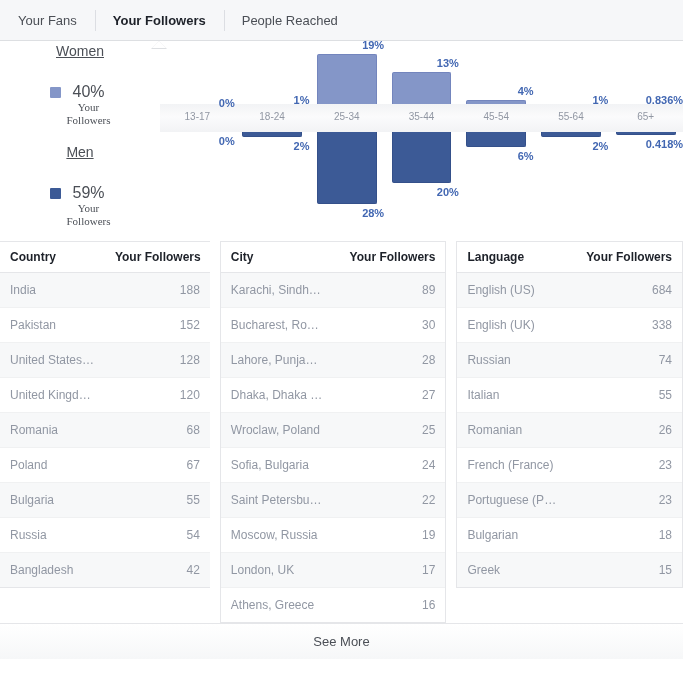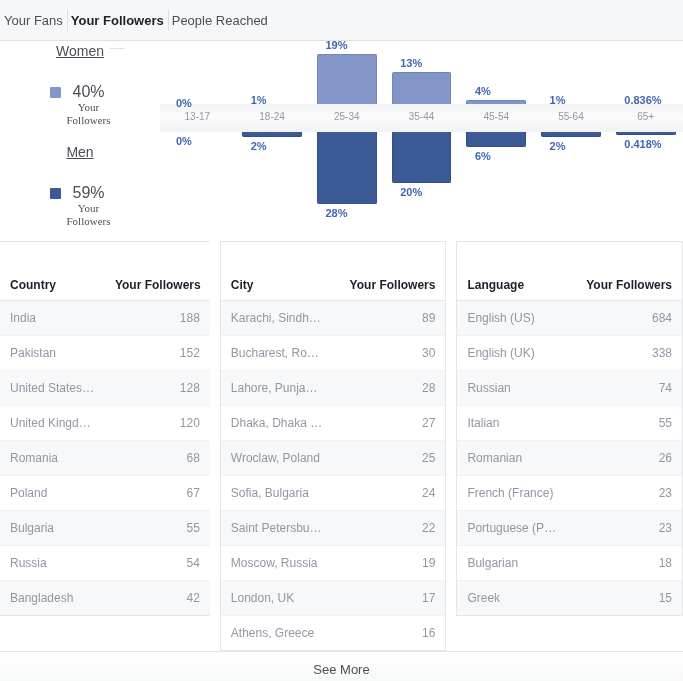--- a/index.html
+++ b/index.html
@@ -25,21 +25,21 @@
     border-bottom: 1px solid #dddfe2;
     display: flex;
     align-items: center;
     padding-left: 0;
   }
   .tab {
     position: relative;
     height: 41px;
     display: flex;
     align-items: center;
-    padding: 0 4px;
+    padding: 0 18px;
     font-size: 13px;
     color: #4b4f56;
     cursor: pointer;
     white-space: nowrap;
   }
   .tab + .tab::before {
     content: "";
     position: absolute;
     left: 0; top: 10px;
     width: 1px; height: 21px;
@@ -161,21 +161,21 @@
   .bar-bot {
     top: 89px;
     background: #3c5a96;
     border: 1px solid #34508a;
     border-top: none;
     border-radius: 0 0 2px 2px;
   }
   .lbl {
     position: absolute;
     left: 16px; right: 0;
-    text-align: left;
+    text-align: right;
     font-size: 11px;
     font-weight: bold;
     color: #4267b2;
     z-index: 4;
   }
   .lbl-top { }
   .lbl-bot { }
   .agelbl {
     position: absolute;
     left: 0; right: 0;
@@ -204,21 +204,20 @@
     border-right: 1px solid #e5e6e9;
   }
   .tablewrap.left { width: 213px; }
   .gap { width: 10px; flex: none; }
   .tablewrap.mid { width: 230px; }
   .tablewrap.right { width: 230px; }
   table {
     width: 100%;
     border-collapse: collapse;
     table-layout: fixed;
-    margin-top: 28px;
   }
   thead th {
     font-size: 12px;
     font-weight: bold;
     color: #1d2129;
     text-align: left;
     padding: 8px 10px;
     border-bottom: 1px solid #e5e6e9;
     background: #fff;
     white-space: nowrap;

